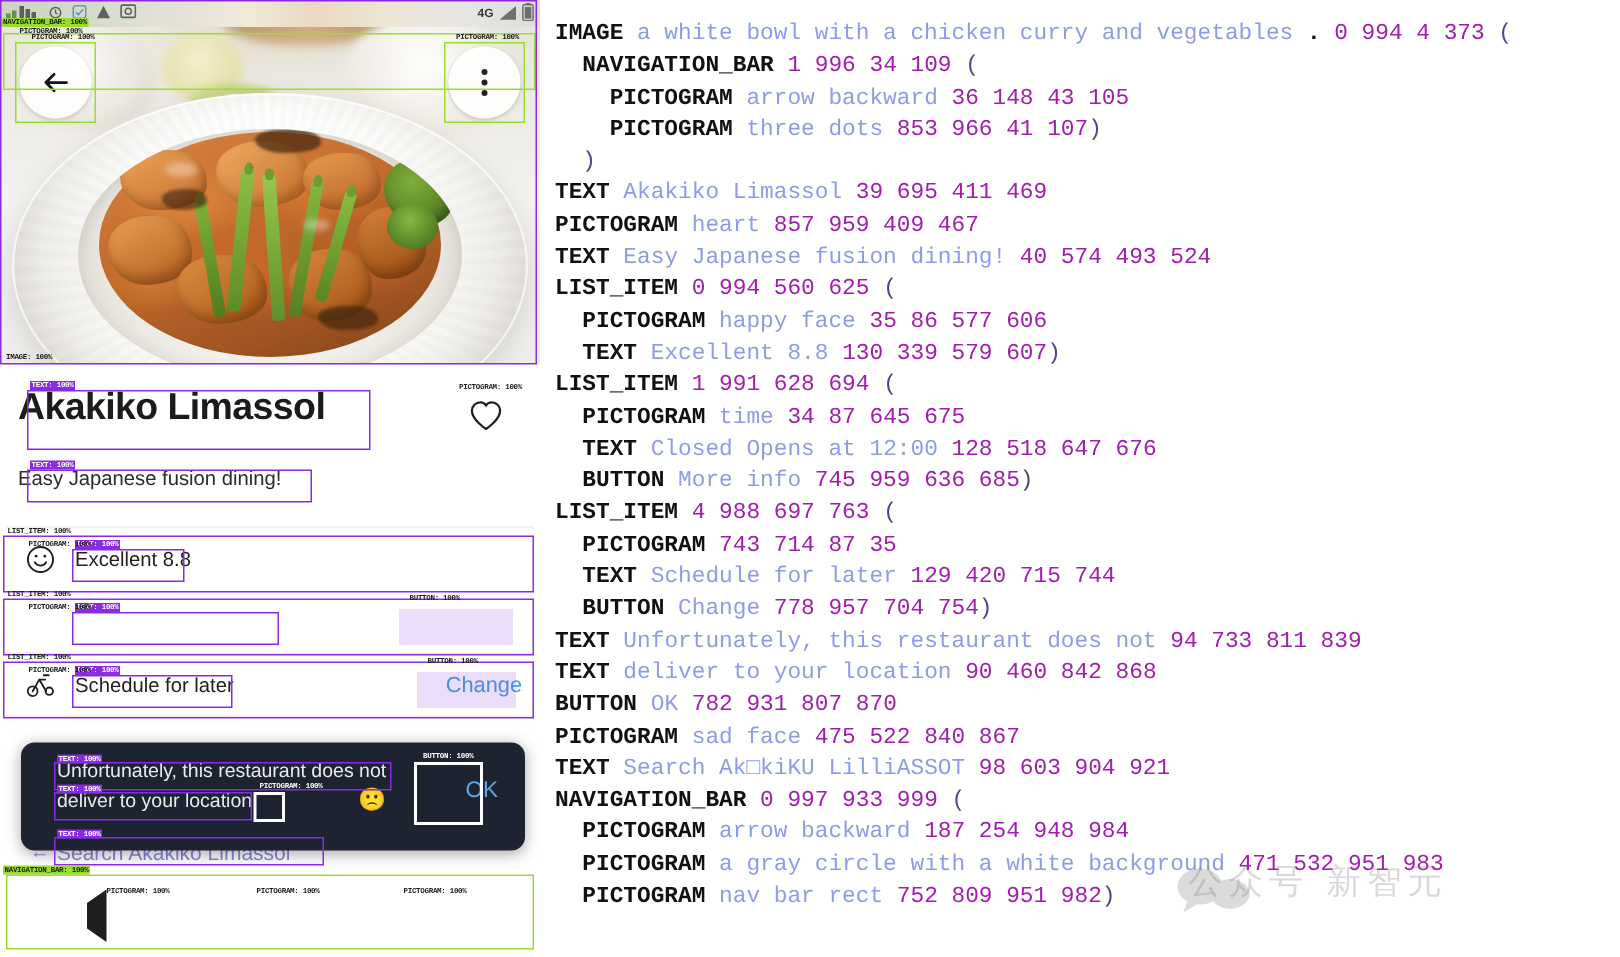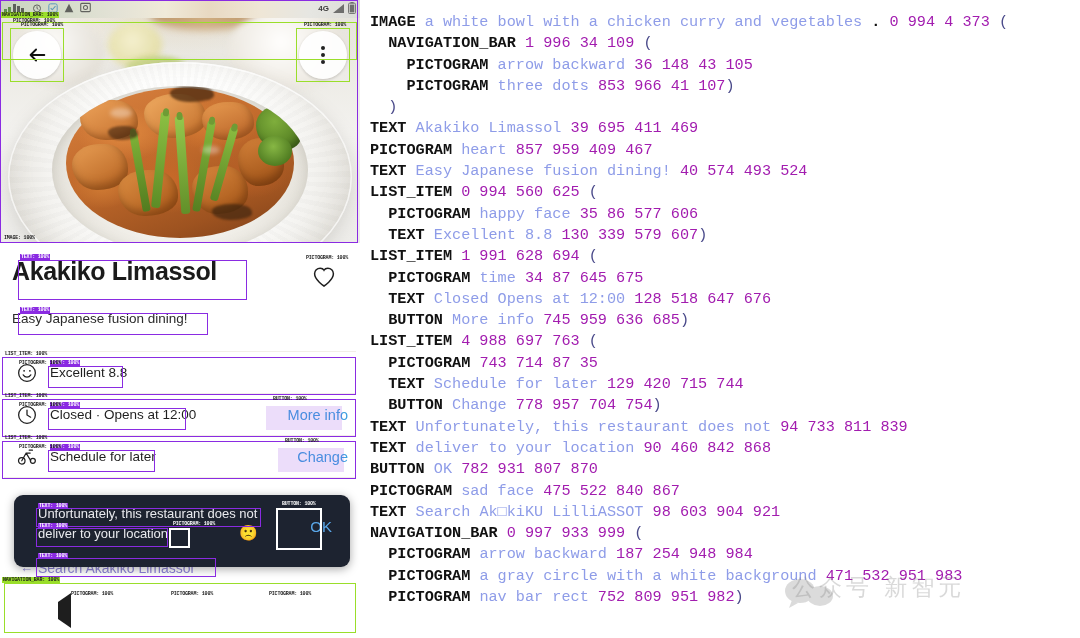--- a/index.html
+++ b/index.html
@@ -303,30 +303,20 @@
         <svg width="20" height="20" viewBox="0 0 22 22">
           <circle cx="11" cy="11" r="9.2" fill="none" stroke="#1f1f1f" stroke-width="1.4"></circle>
           <circle cx="7.8" cy="8.6" r="1" fill="#1f1f1f"></circle>
             <circle cx="14.2" cy="8.6" r="1" fill="#1f1f1f"></circle>
           <path d="M6.8 13c1.1 1.7 2.6 2.5 4.2 2.5s3.1-.8 4.2-2.5" fill="none" stroke="#1f1f1f" stroke-width="1.3" stroke-linecap="round"></path>
         </svg>
       </span>
       <span class="row-txt">Excellent 8.8</span>
     </div>
 
-    <div class="row" id="row1">
-      <span class="row-ico">
-        <svg width="20" height="20" viewBox="0 0 22 22">
-          <circle cx="11" cy="11" r="9.2" fill="none" stroke="#1f1f1f" stroke-width="1.4"></circle>
-          <path d="M11 5.6V11l4 2.4" fill="none" stroke="#1f1f1f" stroke-width="1.4" stroke-linecap="round"></path>
-        </svg>
-      </span>
-      <span class="row-txt">Closed · Opens at 12:00</span>
-      <span class="row-act">More info</span>
-    </div>
 
     <div class="row" id="row2">
       <span class="row-ico">
         <svg width="21" height="21" viewBox="0 0 22 22">
           <circle cx="5" cy="15.5" r="3.4" fill="none" stroke="#1f1f1f" stroke-width="1.3"></circle>
           <circle cx="16.6" cy="15.5" r="2.6" fill="none" stroke="#1f1f1f" stroke-width="1.3"></circle>
           <path d="M5 15.5L9.6 7.4h4.2M9.6 7.4l4.8 8.1" fill="none" stroke="#1f1f1f" stroke-width="1.3" stroke-linecap="round"></path>
           <path d="M12.8 4.4h3.4" stroke="#1f1f1f" stroke-width="1.3" stroke-linecap="round"></path>
         </svg>
       </span>

